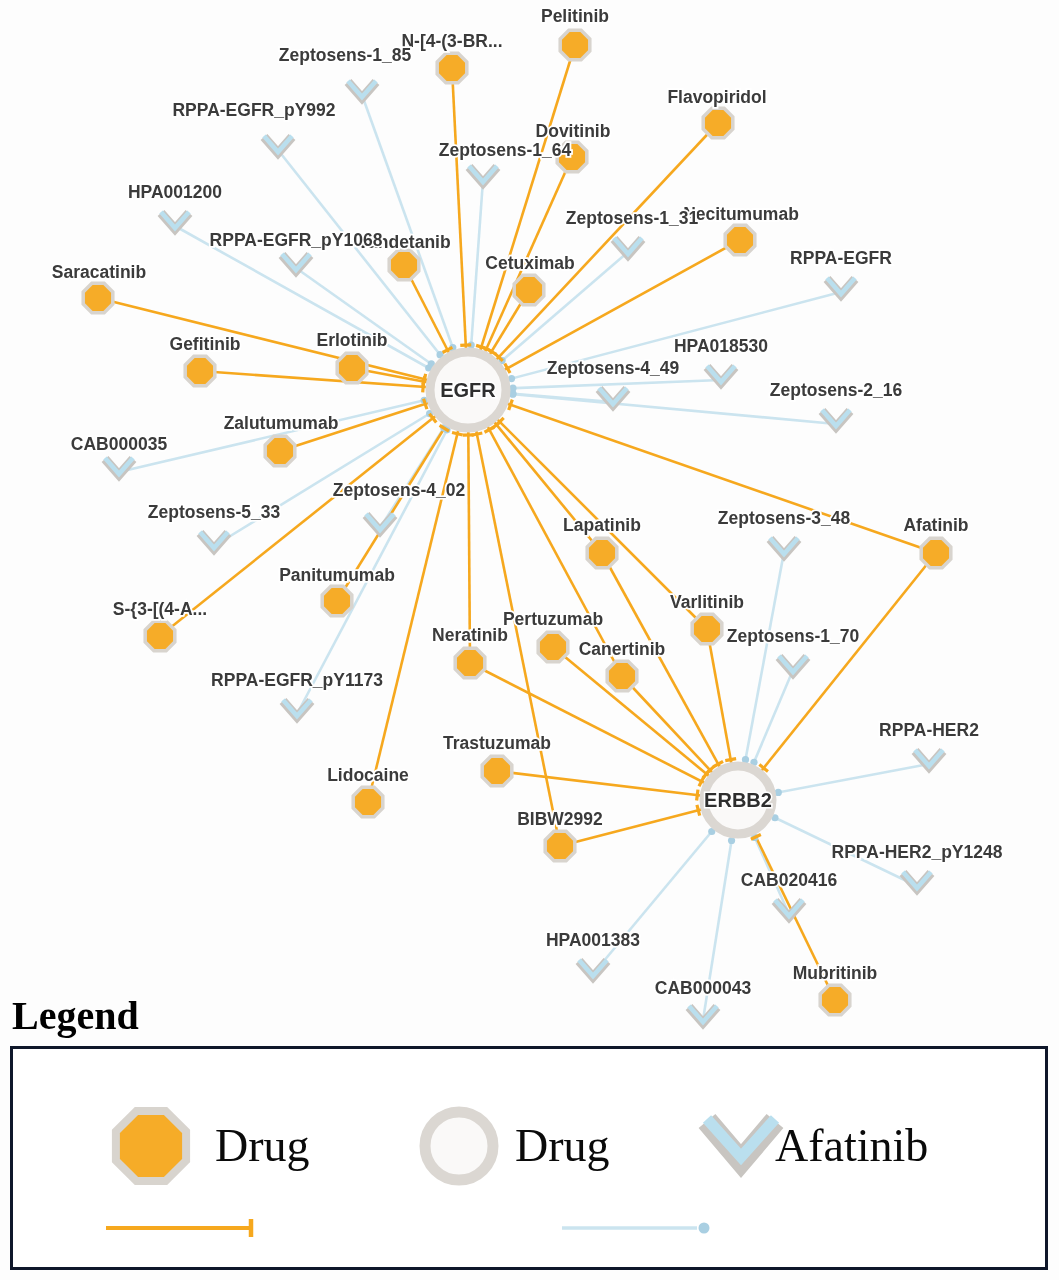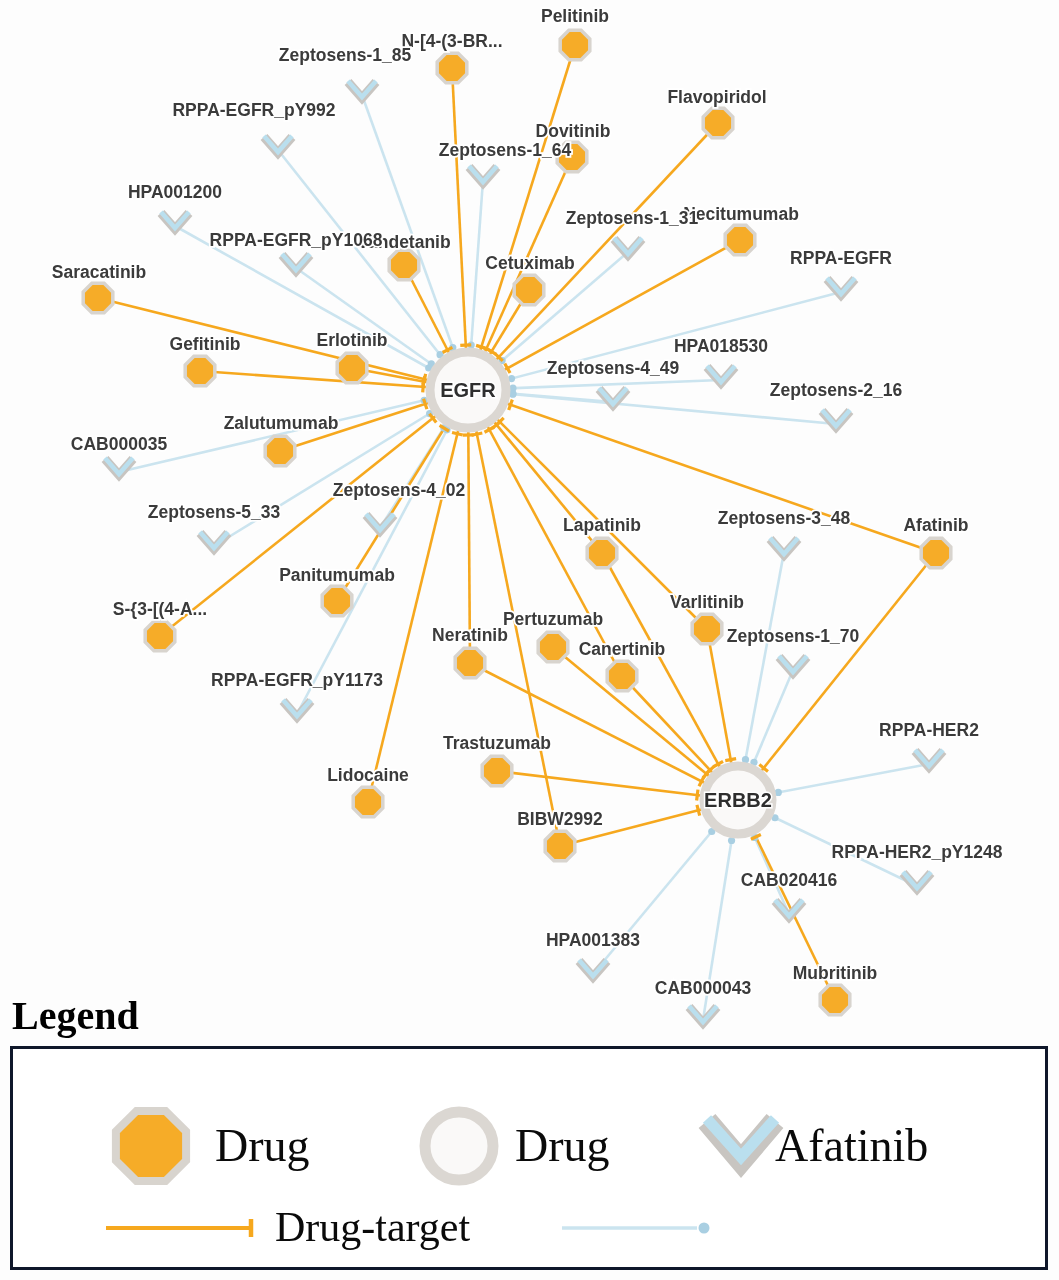--- a/index.html
+++ b/index.html
@@ -308,21 +308,20 @@
     <svg class="li" style="left:678px;top:52px" width="100" height="90">
       <path d="M16,20 L50,60 L84,20" fill="none" stroke="#C8C5C1" stroke-width="22" stroke-linejoin="miter"></path>
       <path d="M16,18 L50,56 L84,18" fill="none" stroke="#BADFEE" stroke-width="11" stroke-linejoin="miter"></path>
     </svg>
     <div class="ltext big" style="left:762px;top:74px">Afatinib</div>
 
     <svg class="li" style="left:90px;top:166px" width="170" height="26">
       <line x1="3" y1="13" x2="148" y2="13" stroke="#F6A81E" stroke-width="4"></line>
       <line x1="148" y1="4" x2="148" y2="22" stroke="#F6A81E" stroke-width="4.5"></line>
     </svg>
-    <div class="ltext med" style="left:262px;top:157px">Drug-target</div>
 
     <svg class="li" style="left:546px;top:166px" width="160" height="26">
       <line x1="3" y1="13" x2="138" y2="13" stroke="#CBE4EF" stroke-width="3.5"></line>
       <circle cx="145" cy="13" r="5.5" fill="#A9CFE2"></circle>
     </svg>
 
   </div>
 </div>
 
 </body></html>

